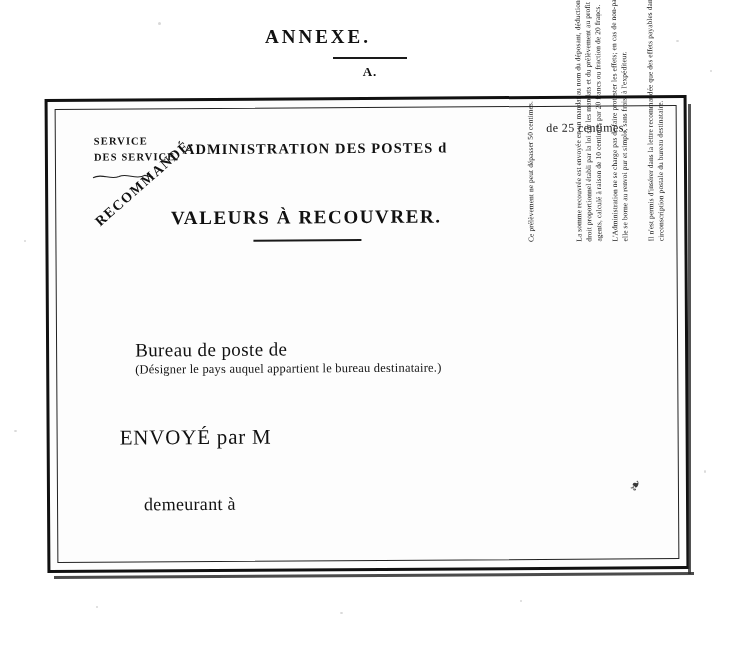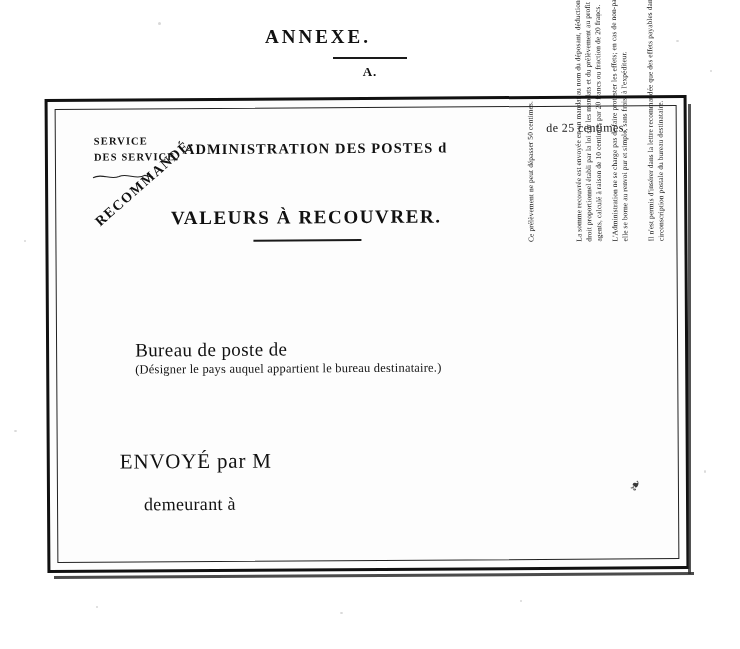--- a/index.html
+++ b/index.html
@@ -188,21 +188,21 @@
     position: absolute;
     left: 78px;
     top: 253px;
     font-size: 12.5px;
     letter-spacing: .2px;
   }
 
   .envoye {
     position: absolute;
     left: 62px;
-    top: 340px;
+    top: 316px;
     font-size: 21px;
     letter-spacing: .8px;
   }
 
   .demeurant {
     position: absolute;
     left: 86px;
     top: 385px;
     font-size: 18px;
     letter-spacing: .3px;

